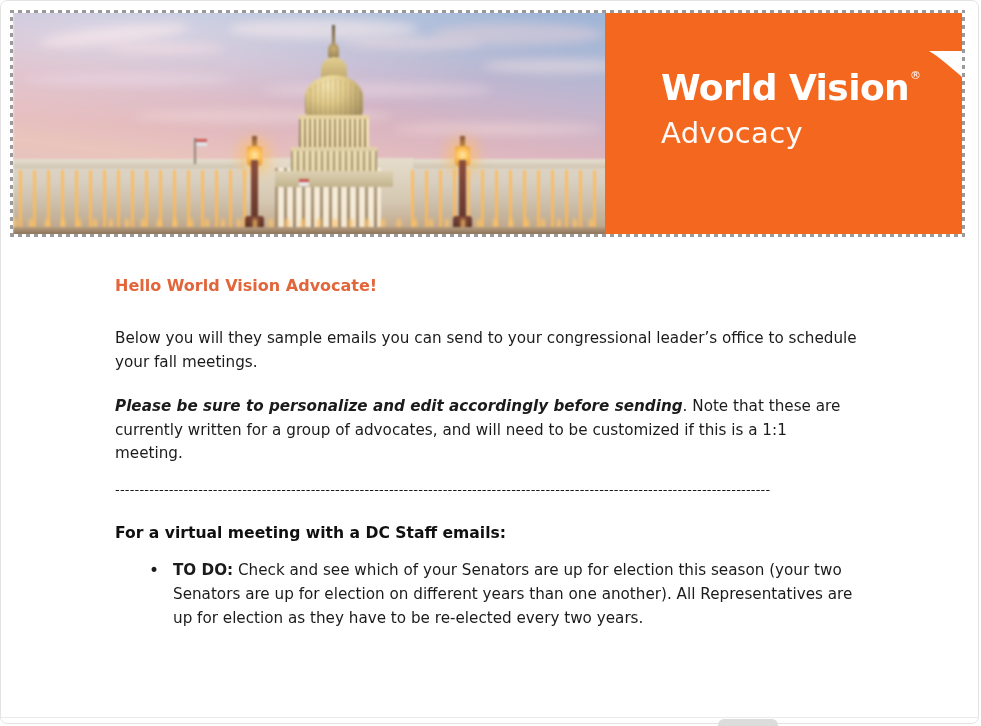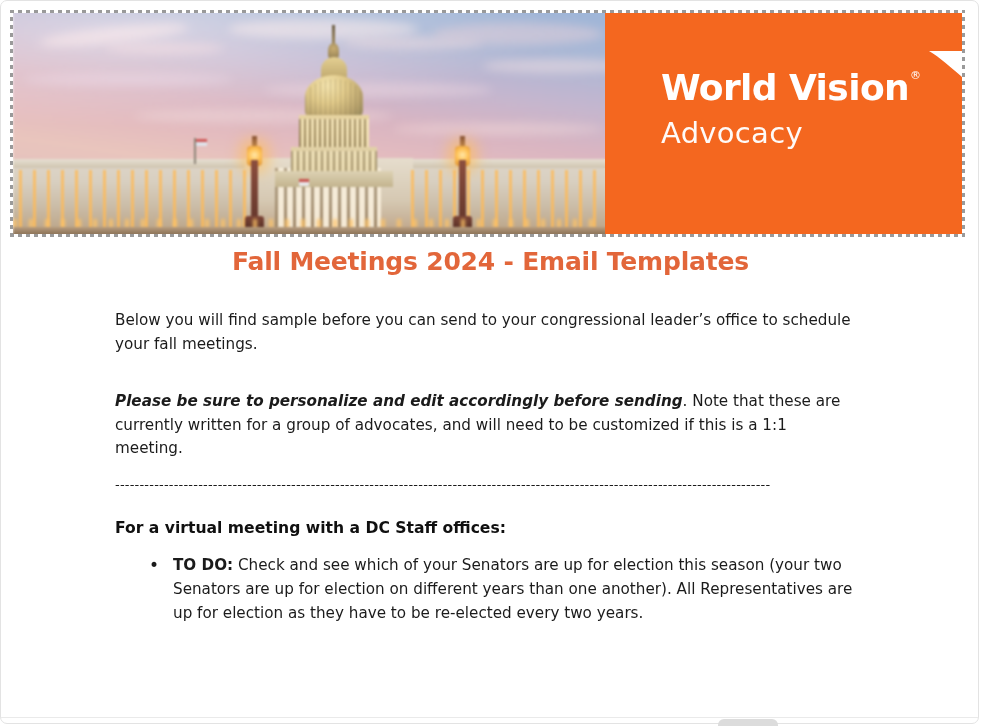--- a/index.html
+++ b/index.html
@@ -336,21 +336,21 @@
   }
   .body-col {
     margin: 0 0 0 114px;
     width: 742px;
     font-family: "DejaVu Sans", sans-serif;
     font-size: 15.2px;
     line-height: 23.5px;
     color: #1b1b1b;
   }
   .p1 { margin-top: 30px; }
-  .p2 { margin-top: 34px; }
+  .p2 { margin-top: 21px; }
   .p3 { margin-top: 21px; }
   .bi { font-weight: 700; font-style: italic; }
   .divider {
     margin: 16px 0 0 114px;
     width: 748px;
     font-family: "DejaVu Sans", sans-serif;
     font-size: 13px;
     line-height: 16px;
     color: #1b1b1b;
     letter-spacing: 0.2px;
@@ -483,31 +483,31 @@
           <div class="wv-sub">Advocacy</div>
         </div>
       </div>
 
     </div>
     <div class="banner-sel"></div>
   </div>
 
   <div class="doc">
 
-    <h1 class="doc-title">Fall Meetings 2024 - Email Templates</h1>
-
-
-    <p class="body-col p1">Below you will find sample before you can send to your congressional leader’s office to schedule your fall meetings.</p>
+
+    <div class="greeting">Hello World Vision Advocate!</div>
+
+    <p class="body-col p1">Below you will they sample emails you can send to your congressional leader’s office to schedule your fall meetings.</p>
 
     <p class="body-col p2"><span class="bi">Please be sure to personalize and edit accordingly before sending</span><span>. Note that these are currently written for a group of advocates, and will need to be customized if this is a 1:1 meeting.</span></p>
 
 
     <div class="divider">--------------------------------------------------------------------------------------------------------------------------------------</div>
 
-    <div class="section-head">For a virtual meeting with a DC Staff offices:</div>
+    <div class="section-head">For a virtual meeting with a DC Staff emails:</div>
 
     <div class="bullet-row">
       <span class="bullet-dot">•</span>
       <span class="bold-lead">TO DO:</span><span> Check and see which of your Senators are up for election this season (your two Senators are up for election on different years than one another). All Representatives are up for election as they have to be re-elected every two years.</span>
     </div>
 
   </div>
 
   <div class="bottom-rule"></div>
 </div>

